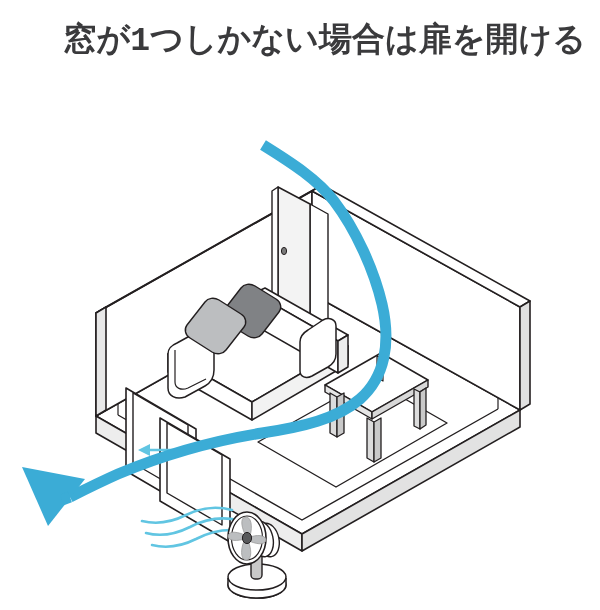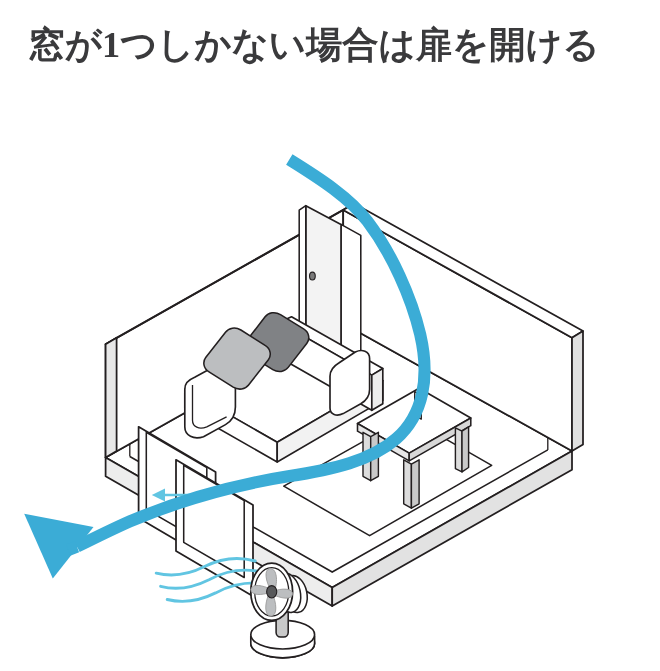--- a/index.html
+++ b/index.html
@@ -21,21 +21,22 @@
     position: absolute;
     left: 26px;
     top: 20px;
     width: 560px;
     font-size: 33px;
     font-weight: bold;
     letter-spacing: 0px;
     color: #3a3a3c;
     line-height: 44px;
     white-space: nowrap;
-    font-family: Liberation Serif, serif;
+    font-family: Liberation Mono, monospace;
+    text-align: right;
   }
   #illo {
     position: absolute;
     left: 0;
     top: 88px;
     width: 600px;
     height: 522px;
   }
   svg { display: block; }
 </style>

